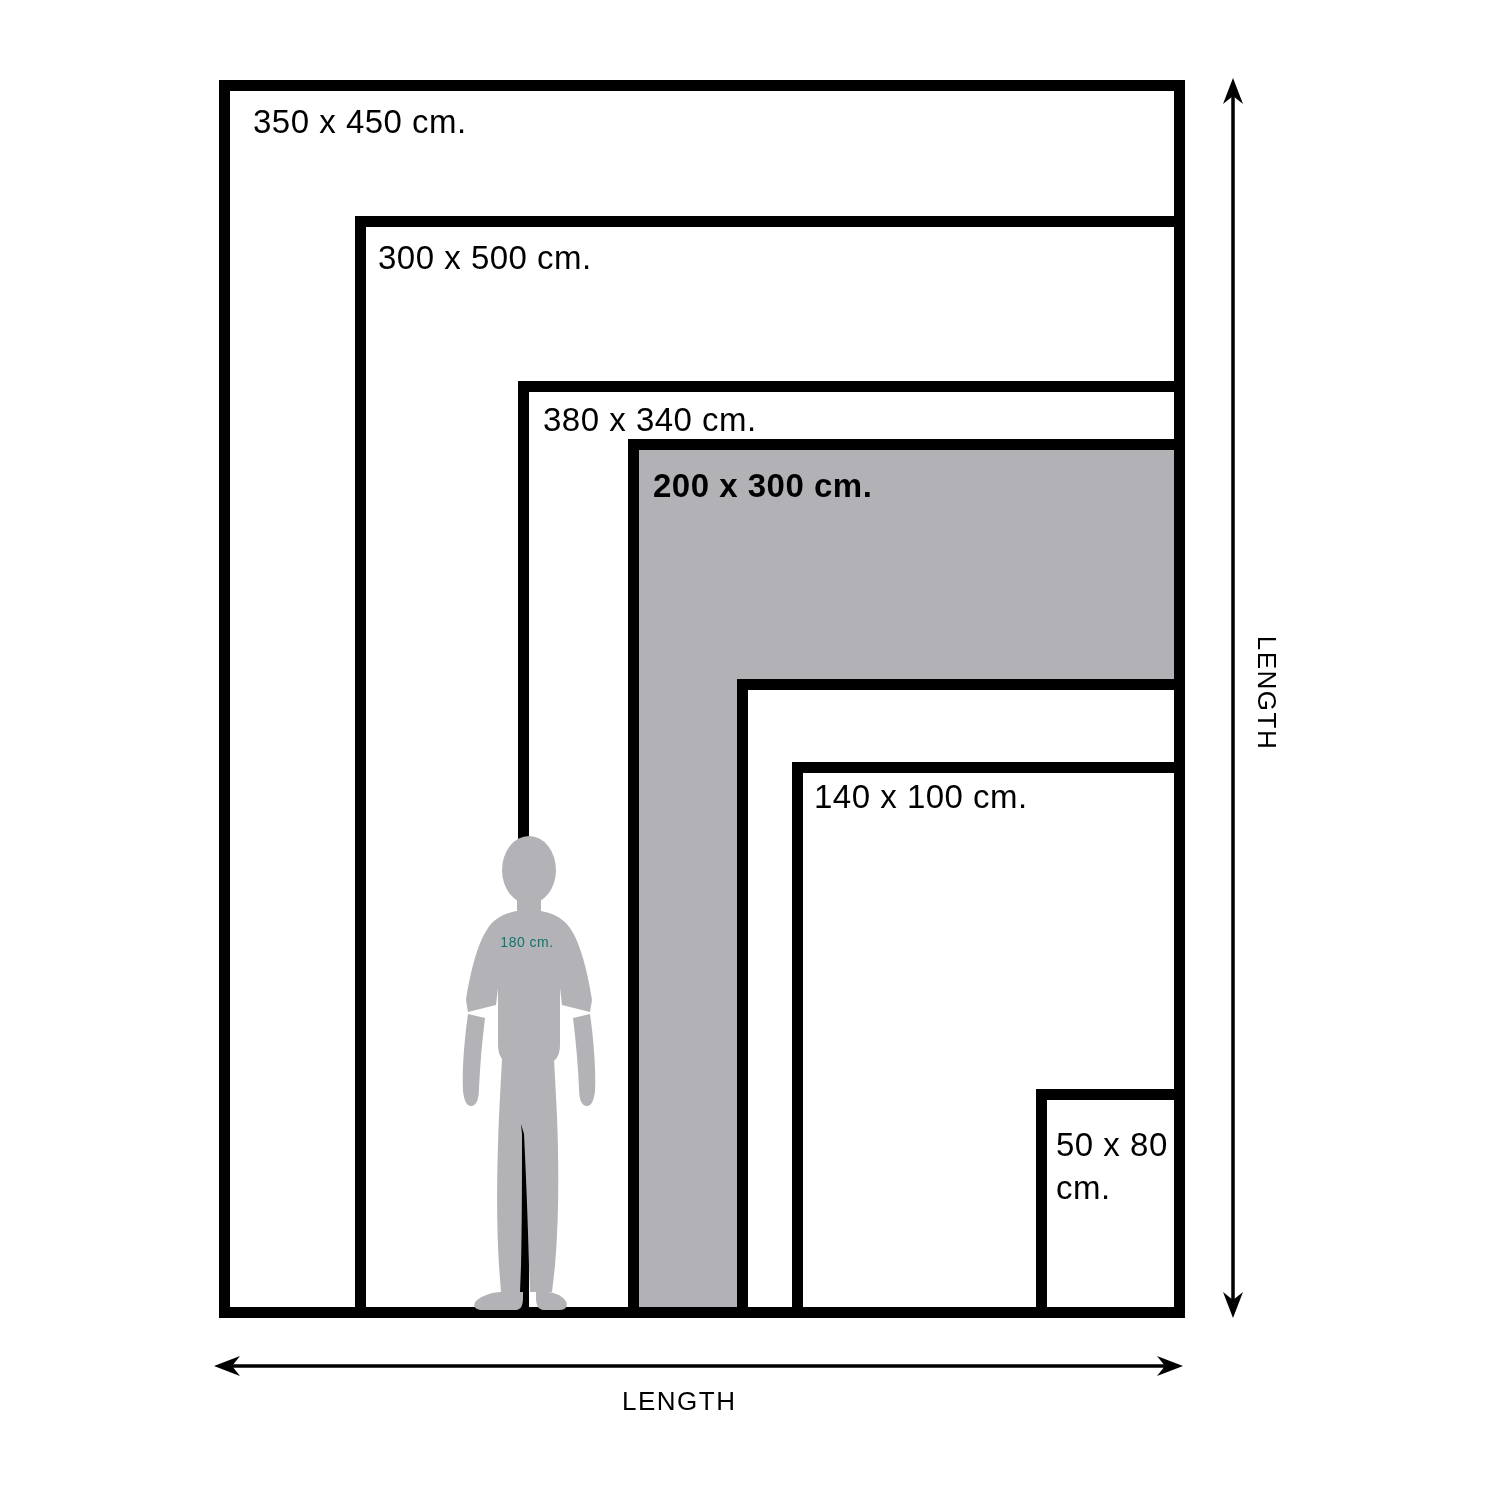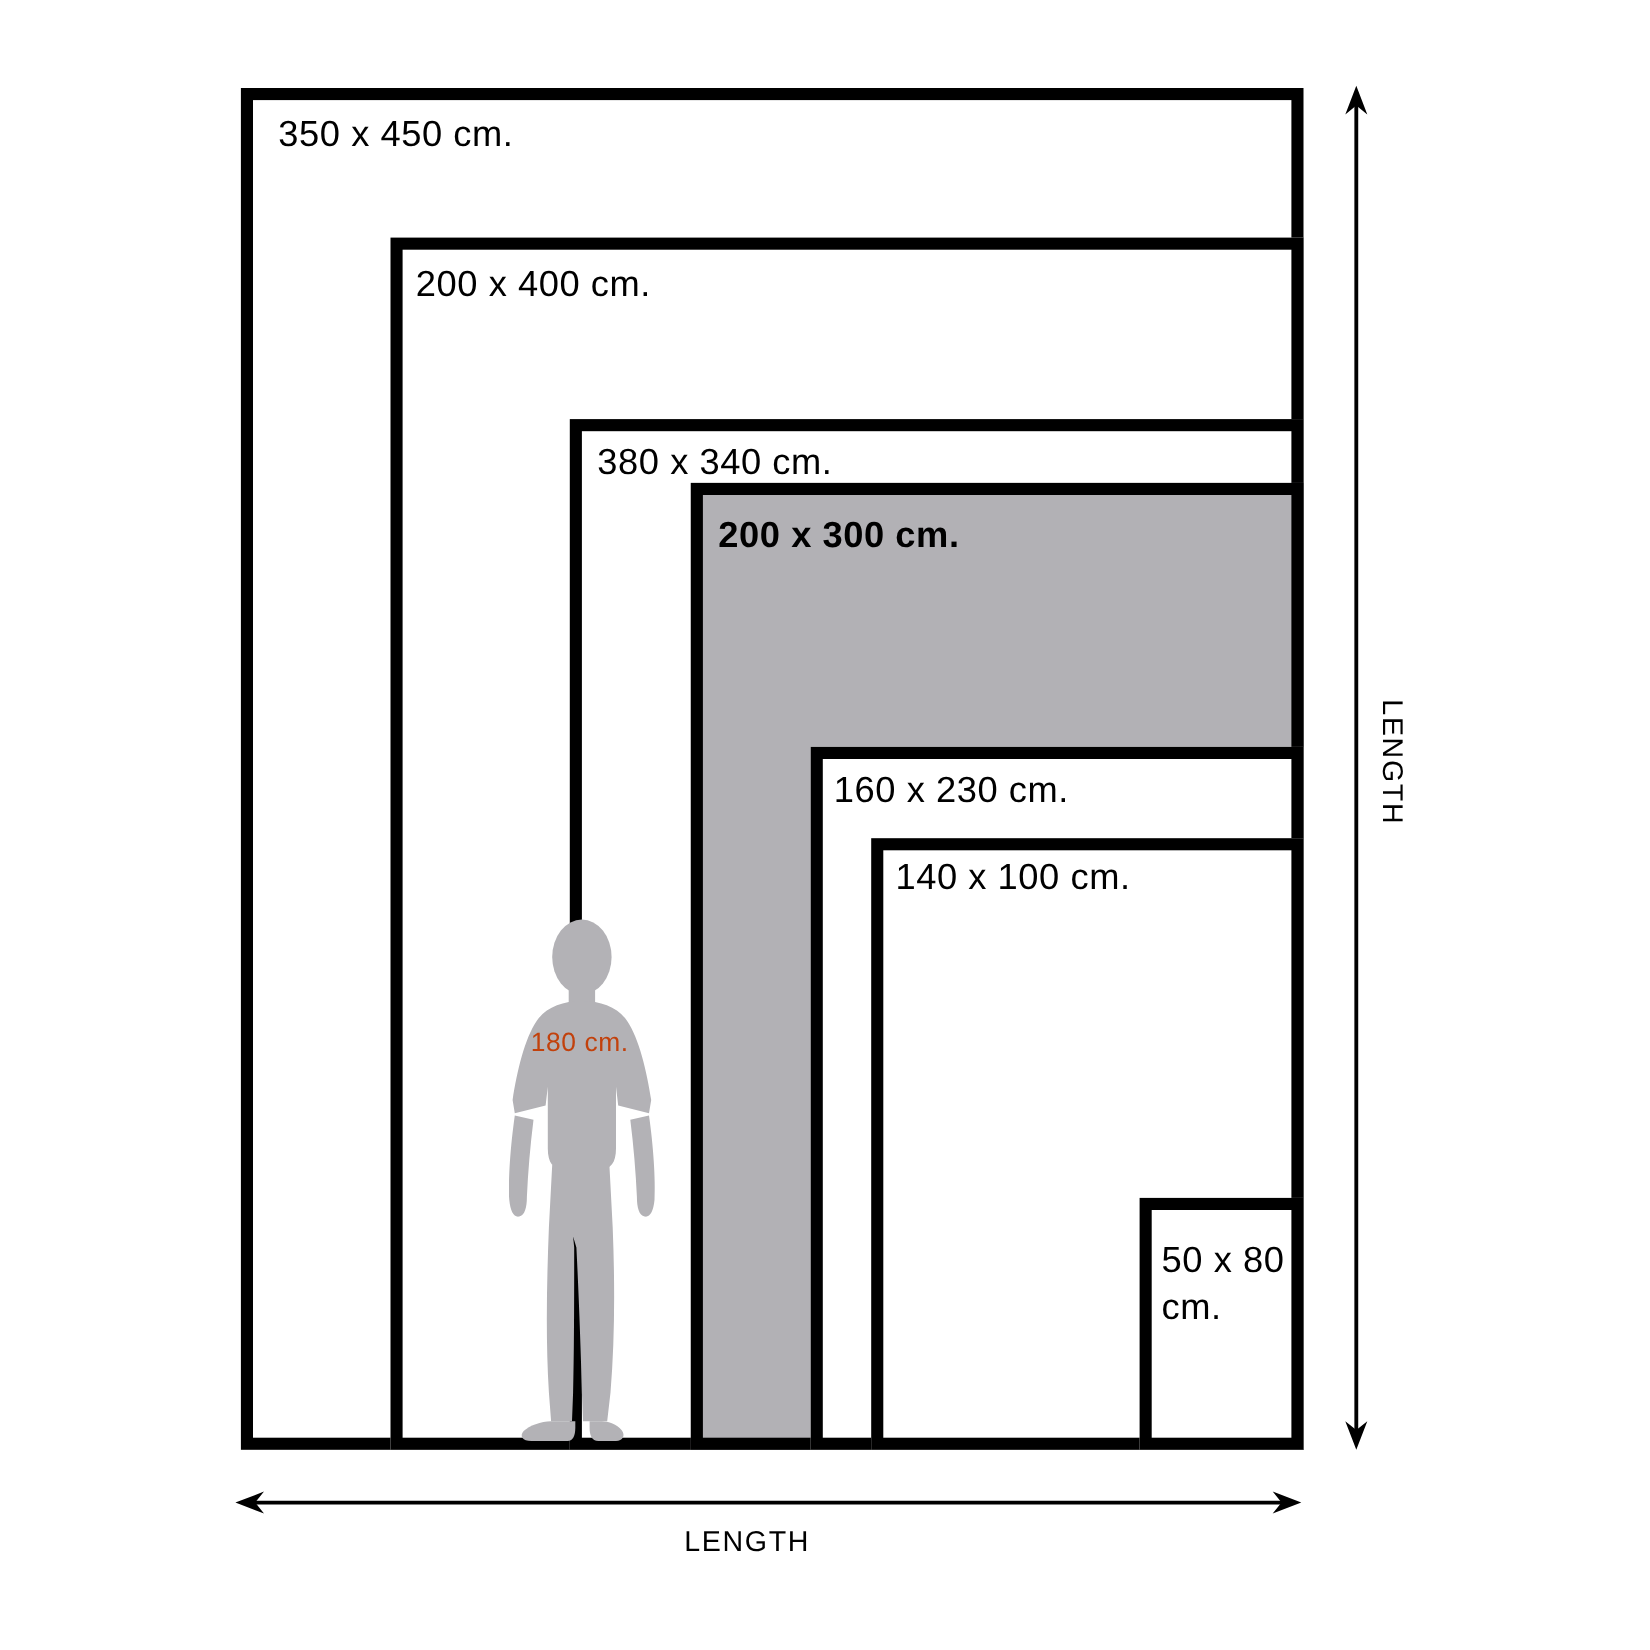--- a/index.html
+++ b/index.html
@@ -24,23 +24,23 @@
     color:#000000;
     white-space:nowrap;
     line-height:1.3;
   }
   .size-label.wrap{ white-space:normal; width:140px;margin-top:16px; }
   .person-svg{ position:absolute; left:452px; top:834px; }
   .person-label{
     position:absolute;
     left:462px; top:934px; width:130px;
     text-align:center;
-    font-size:24px;
+    font-size:14px;
     letter-spacing:0.5px;
-    color:#c2410c;
+    color:#0f766e;
   }
   .axis-label{
     position:absolute;
     font-size:26px;
     letter-spacing:1.5px;
     color:#000000;
     white-space:nowrap;
   }
   .axis-label.width{ left:622px; top:1386px; }
   .axis-label.length{
@@ -74,24 +74,23 @@
 
   <div id="r0" class="size-rect"></div>
   <div id="r1" class="size-rect"></div>
   <div id="r2" class="size-rect"></div>
   <div id="r3" class="size-rect highlight"></div>
   <div id="r4" class="size-rect"></div>
   <div id="r5" class="size-rect"></div>
   <div id="r6" class="size-rect"></div>
 
   <div id="l0" class="size-label">350 x 450 cm.</div>
-  <div id="l1" class="size-label">200 x 400 cm.</div>
+  <div id="l1" class="size-label">300 x 500 cm.</div>
   <div id="l2" class="size-label">380 x 340 cm.</div>
   <div id="l3" class="size-label">200 x 300 cm.</div>
-  <div id="l4" class="size-label">160 x 230 cm.</div>
   <div id="l5" class="size-label">140 x 100 cm.</div>
   <div id="l6" class="size-label wrap">50 x 80 cm.</div>
 
   <svg class="person-svg" width="150" height="478" viewBox="0 0 150 478" fill="#b3b2b6" xmlns="http://www.w3.org/2000/svg">
     <ellipse cx="77" cy="36" rx="27" ry="34"></ellipse>
     <rect x="65" y="62" width="24" height="18"></rect>
     <path d="M77,76 C59,76 44,82 36,94 C25,110 18,140 14,166 L16,178 L44,171 L46,154 L46,210
          C46,223 51,229 60,229 L94,229 C103,229 108,223 108,210 L108,154 L110,171 L138,178
          L140,166 C136,140 129,110 118,94 C110,82 95,76 77,76 Z"></path>
     <path d="M16,180 C12,208 10,238 11,257 C12,267 15,273 20,272 C25,271 27,264 27,254

